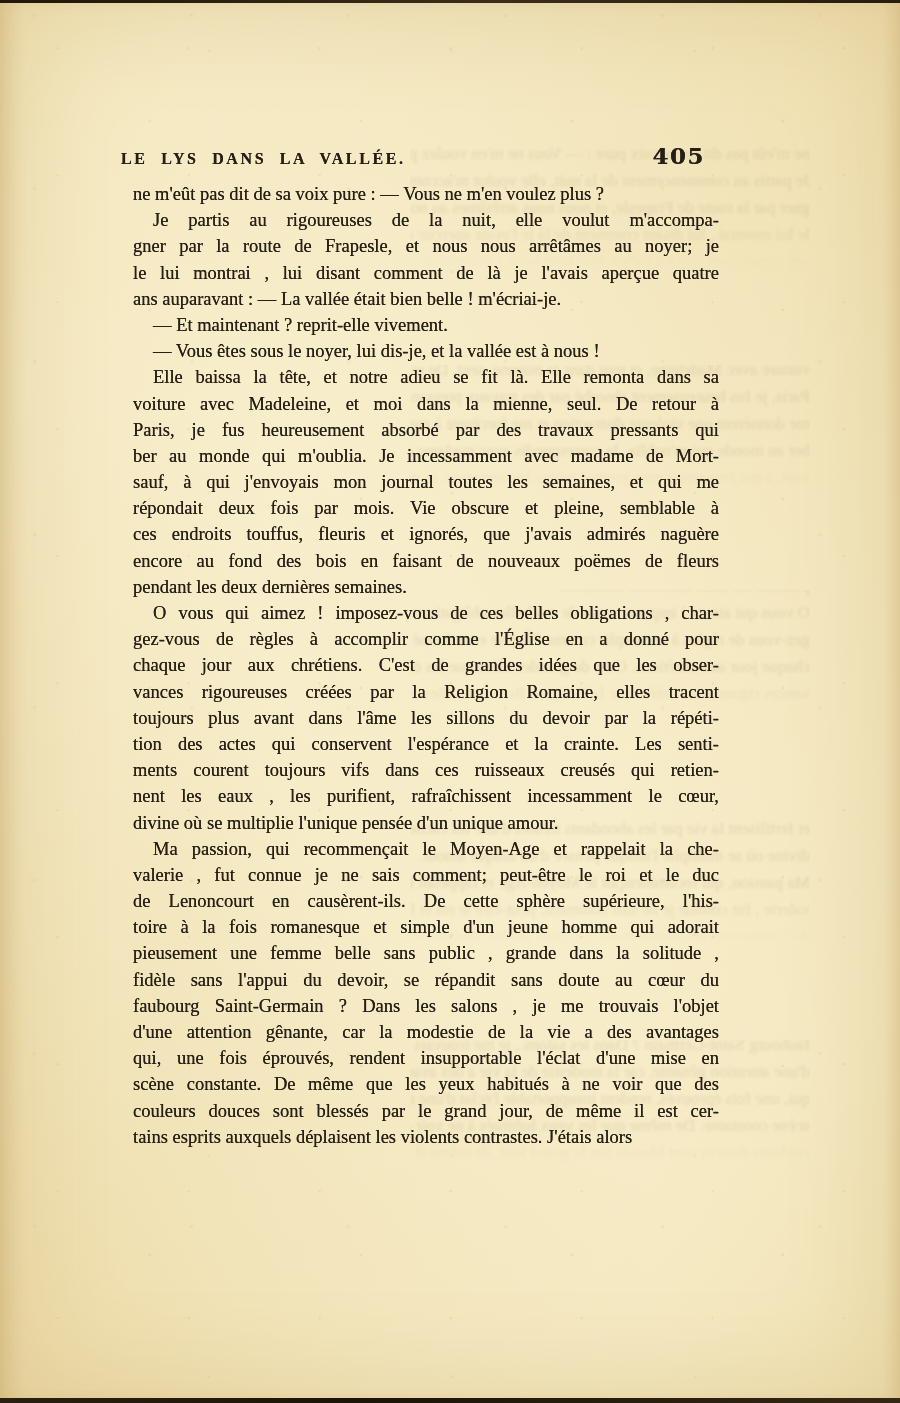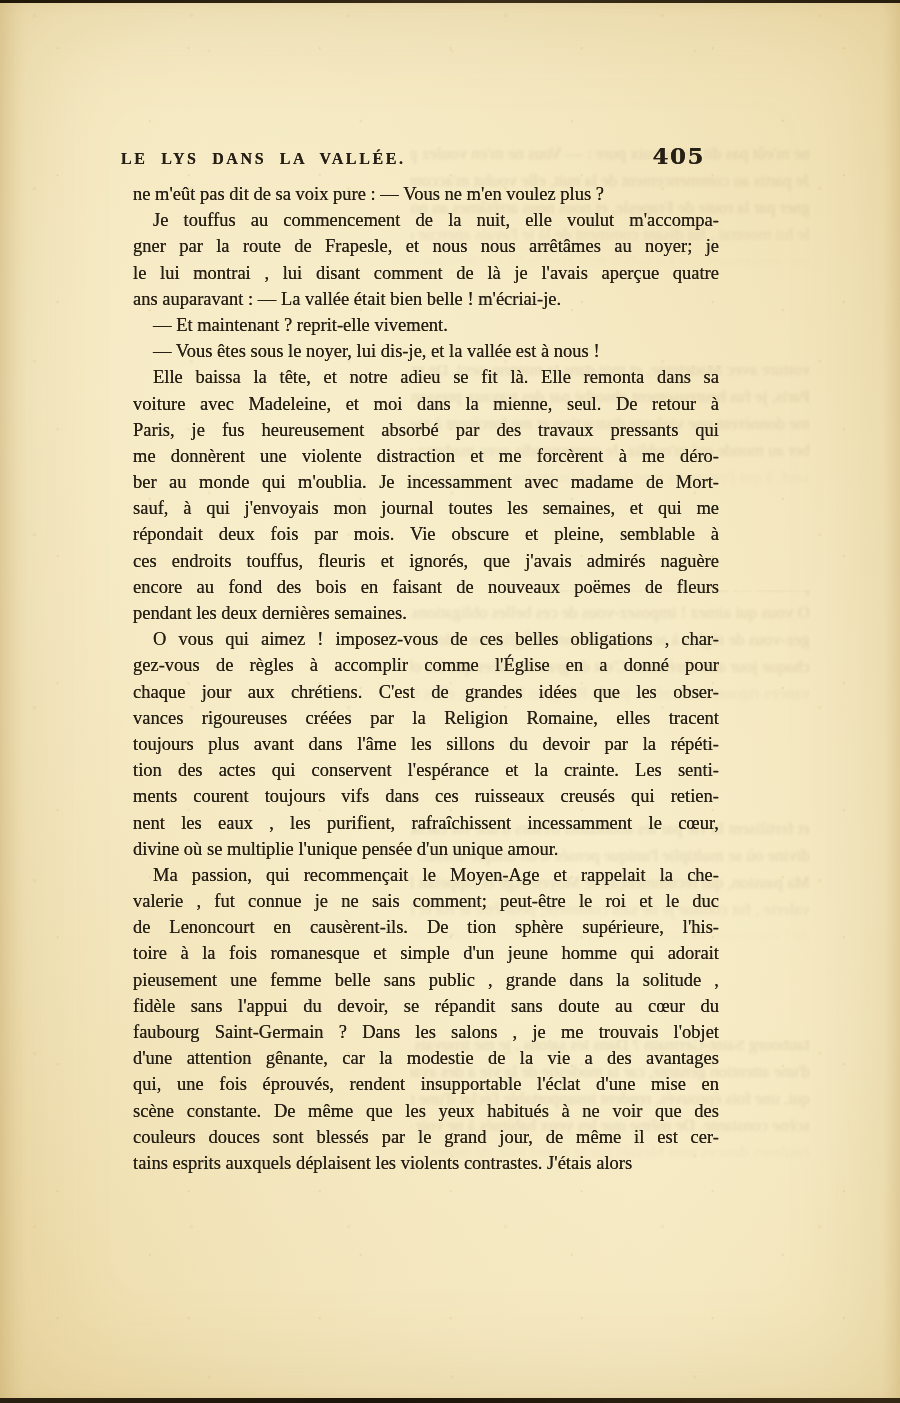--- a/index.html
+++ b/index.html
@@ -179,48 +179,47 @@
       <div class="gline">tains esprits auxquels déplaisent les violents contrastes. J'étais alors</div>
     </div>
 
   <div class="page-header">
     <span class="running-title">LE LYS DANS LA VALLÉE.</span>
     <span class="page-number">405</span>
   </div>
 
   <div class="page-text">
       <div class="line para-end">ne m'eût pas dit de sa voix pure : — Vous ne m'en voulez plus ?</div>
-      <div class="line indent">Je touffus au commencement de la nuit, elle voulut m'accompa-</div>
+      <div class="line indent">Je partis au rigoureuses de la nuit, elle voulut m'accompa-</div>
       <div class="line">gner par la route de Frapesle, et nous nous arrêtâmes au noyer; je</div>
       <div class="line">le lui montrai , lui disant comment de là je l'avais aperçue quatre</div>
       <div class="line para-end">ans auparavant : — La vallée était bien belle ! m'écriai-je.</div>
       <div class="line indent para-end">— Et maintenant ? reprit-elle vivement.</div>
       <div class="line indent para-end">— Vous êtes sous le noyer, lui dis-je, et la vallée est à nous !</div>
       <div class="line indent">Elle baissa la tête, et notre adieu se fit là. Elle remonta dans sa</div>
       <div class="line">voiture avec Madeleine, et moi dans la mienne, seul. De retour à</div>
       <div class="line">Paris, je fus heureusement absorbé par des travaux pressants qui</div>
-      <div class="line">me donnèrent une violente distraction et me forcèrent à me déro-</div>
       <div class="line">ber au monde qui m'oublia. Je incessamment avec madame de Mort-</div>
       <div class="line">sauf, à qui j'envoyais mon journal toutes les semaines, et qui me</div>
       <div class="line">répondait deux fois par mois. Vie obscure et pleine, semblable à</div>
       <div class="line">ces endroits touffus, fleuris et ignorés, que j'avais admirés naguère</div>
       <div class="line">encore au fond des bois en faisant de nouveaux poëmes de fleurs</div>
       <div class="line para-end">pendant les deux dernières semaines.</div>
       <div class="line indent">O vous qui aimez ! imposez-vous de ces belles obligations , char-</div>
       <div class="line">gez-vous de règles à accomplir comme l'Église en a donné pour</div>
       <div class="line">chaque jour aux chrétiens. C'est de grandes idées que les obser-</div>
       <div class="line">vances rigoureuses créées par la Religion Romaine, elles tracent</div>
       <div class="line">toujours plus avant dans l'âme les sillons du devoir par la répéti-</div>
       <div class="line">tion des actes qui conservent l'espérance et la crainte. Les senti-</div>
       <div class="line">ments courent toujours vifs dans ces ruisseaux creusés qui retien-</div>
       <div class="line">nent les eaux , les purifient, rafraîchissent incessamment le cœur,</div>
       <div class="line para-end">divine où se multiplie l'unique pensée d'un unique amour.</div>
       <div class="line indent">Ma passion, qui recommençait le Moyen-Age et rappelait la che-</div>
       <div class="line">valerie , fut connue je ne sais comment; peut-être le roi et le duc</div>
-      <div class="line">de Lenoncourt en causèrent-ils. De tion sphère supérieure, l'his-</div>
+      <div class="line">de Lenoncourt en causèrent-ils. De cette sphère supérieure, l'his-</div>
       <div class="line">toire à la fois romanesque et simple d'un jeune homme qui adorait</div>
       <div class="line">pieusement une femme belle sans public , grande dans la solitude ,</div>
       <div class="line">fidèle sans l'appui du devoir, se répandit sans doute au cœur du</div>
       <div class="line">faubourg Saint-Germain ? Dans les salons , je me trouvais l'objet</div>
       <div class="line">d'une attention gênante, car la modestie de la vie a des avantages</div>
       <div class="line">qui, une fois éprouvés, rendent insupportable l'éclat d'une mise en</div>
       <div class="line">scène constante. De même que les yeux habitués à ne voir que des</div>
       <div class="line">couleurs douces sont blessés par le grand jour, de même il est cer-</div>
       <div class="line para-end">tains esprits auxquels déplaisent les violents contrastes. J'étais alors</div>
     </div>

